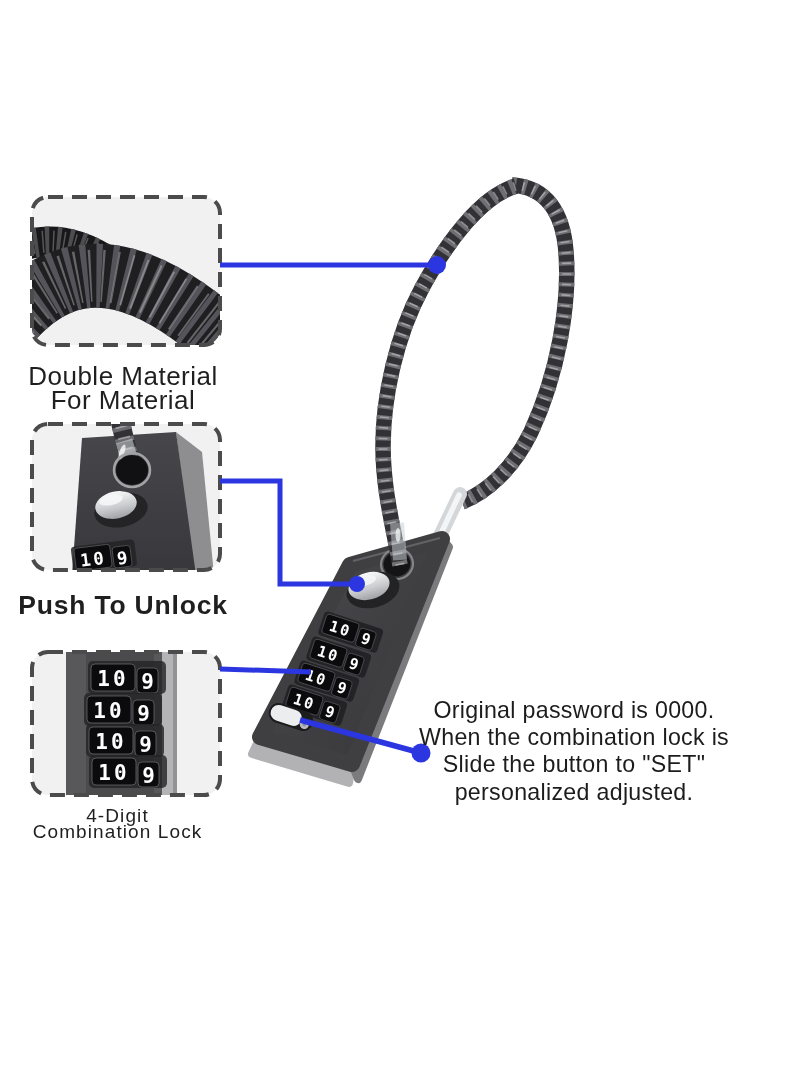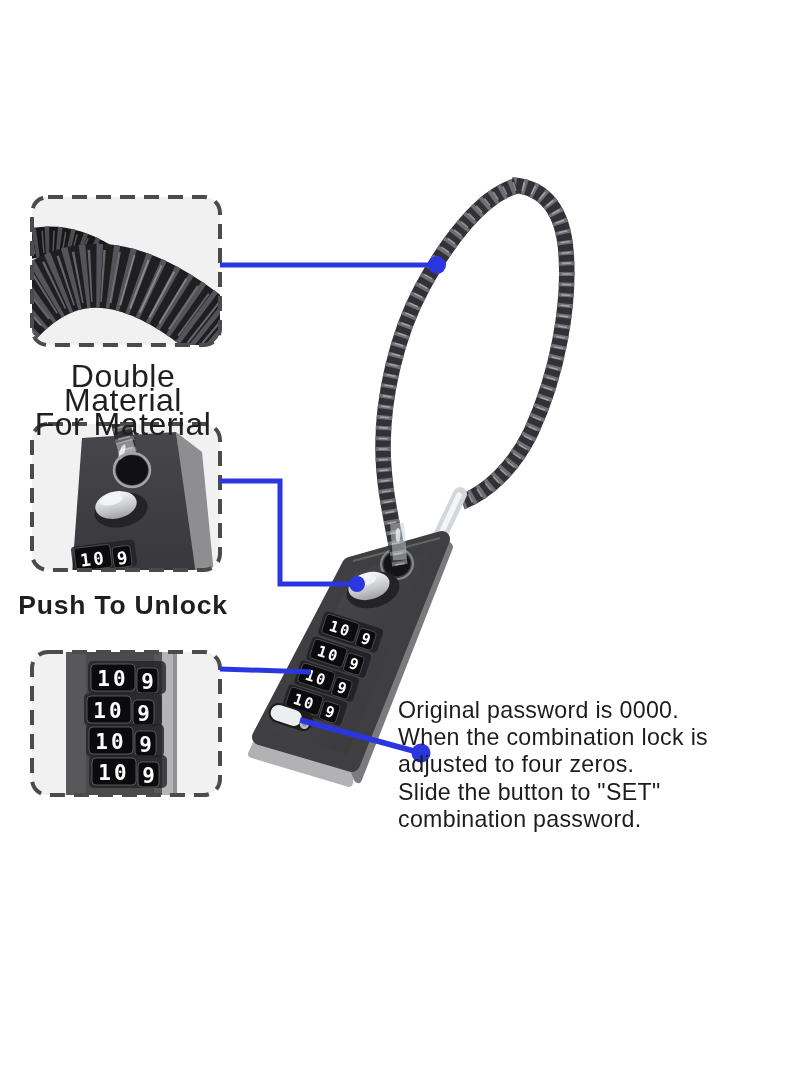--- a/index.html
+++ b/index.html
@@ -2,26 +2,26 @@
 <html><head>
 <meta charset="utf-8">
 <style>
   html,body{margin:0;padding:0;background:#fff;}
   .canvas{
     position:relative;width:800px;height:1091px;overflow:hidden;background:#fff;
     font-family:"Liberation Sans",sans-serif;color:#1f1f1f;
   }
   svg.scene{position:absolute;left:0;top:0;width:800px;height:1091px;display:block;}
   .label{position:absolute;text-align:center;color:#1f1f1f;}
-  .label-cable{left:15px;top:364px;width:216px;font-size:32px;line-height:24px;letter-spacing:.5px;}
+  .label-cable{left:15px;top:364px;width:216px;font-size:26px;line-height:24px;letter-spacing:.5px;}
   .label-push{left:10px;top:592px;width:226px;font-size:26.5px;line-height:26px;letter-spacing:.8px;font-weight:bold;}
   .label-digits{left:15px;top:808px;width:205px;font-size:19px;line-height:16px;letter-spacing:1.1px;}
   .instructions{
     position:absolute;left:398px;top:697px;width:352px;
-    font-size:23.2px;line-height:27.2px;letter-spacing:.3px;color:#1c1c1c;
+    font-size:23.2px;line-height:27.2px;letter-spacing:.3px;text-align:center;color:#1c1c1c;
   }
   .instr-line{display:block;}
   .wheel-txt{font-family:"DejaVu Sans Mono",monospace;font-weight:bold;fill:#ffffff;}
 </style>
 </head>
 <body>
 
 <div class="canvas">
 
 <svg class="scene" viewBox="0 0 800 1091">
@@ -209,22 +209,25 @@
   </g>
 </svg>
 
 <div class="label label-cable">
   <div>Double Material</div>
   <div>For Material</div>
 </div>
 
 <div class="label label-push">Push To Unlock</div>
 
+<div class="label label-digits">
+  <div>4-Digit</div>
+  <div>Combination Lock</div>
+</div>
 
 <div class="instructions">
   <span class="instr-line">Original password is 0000.</span>
   <span class="instr-line">When the combination lock is</span>
-  <span class="instr-line">adjusted to four zeros.</span>
   <span class="instr-line">Slide the button to "SET"</span>
-  <span class="instr-line">combination password.</span>
+  <span class="instr-line">personalized adjusted.</span>
 </div>
 
 </div>
 
 </body></html>

